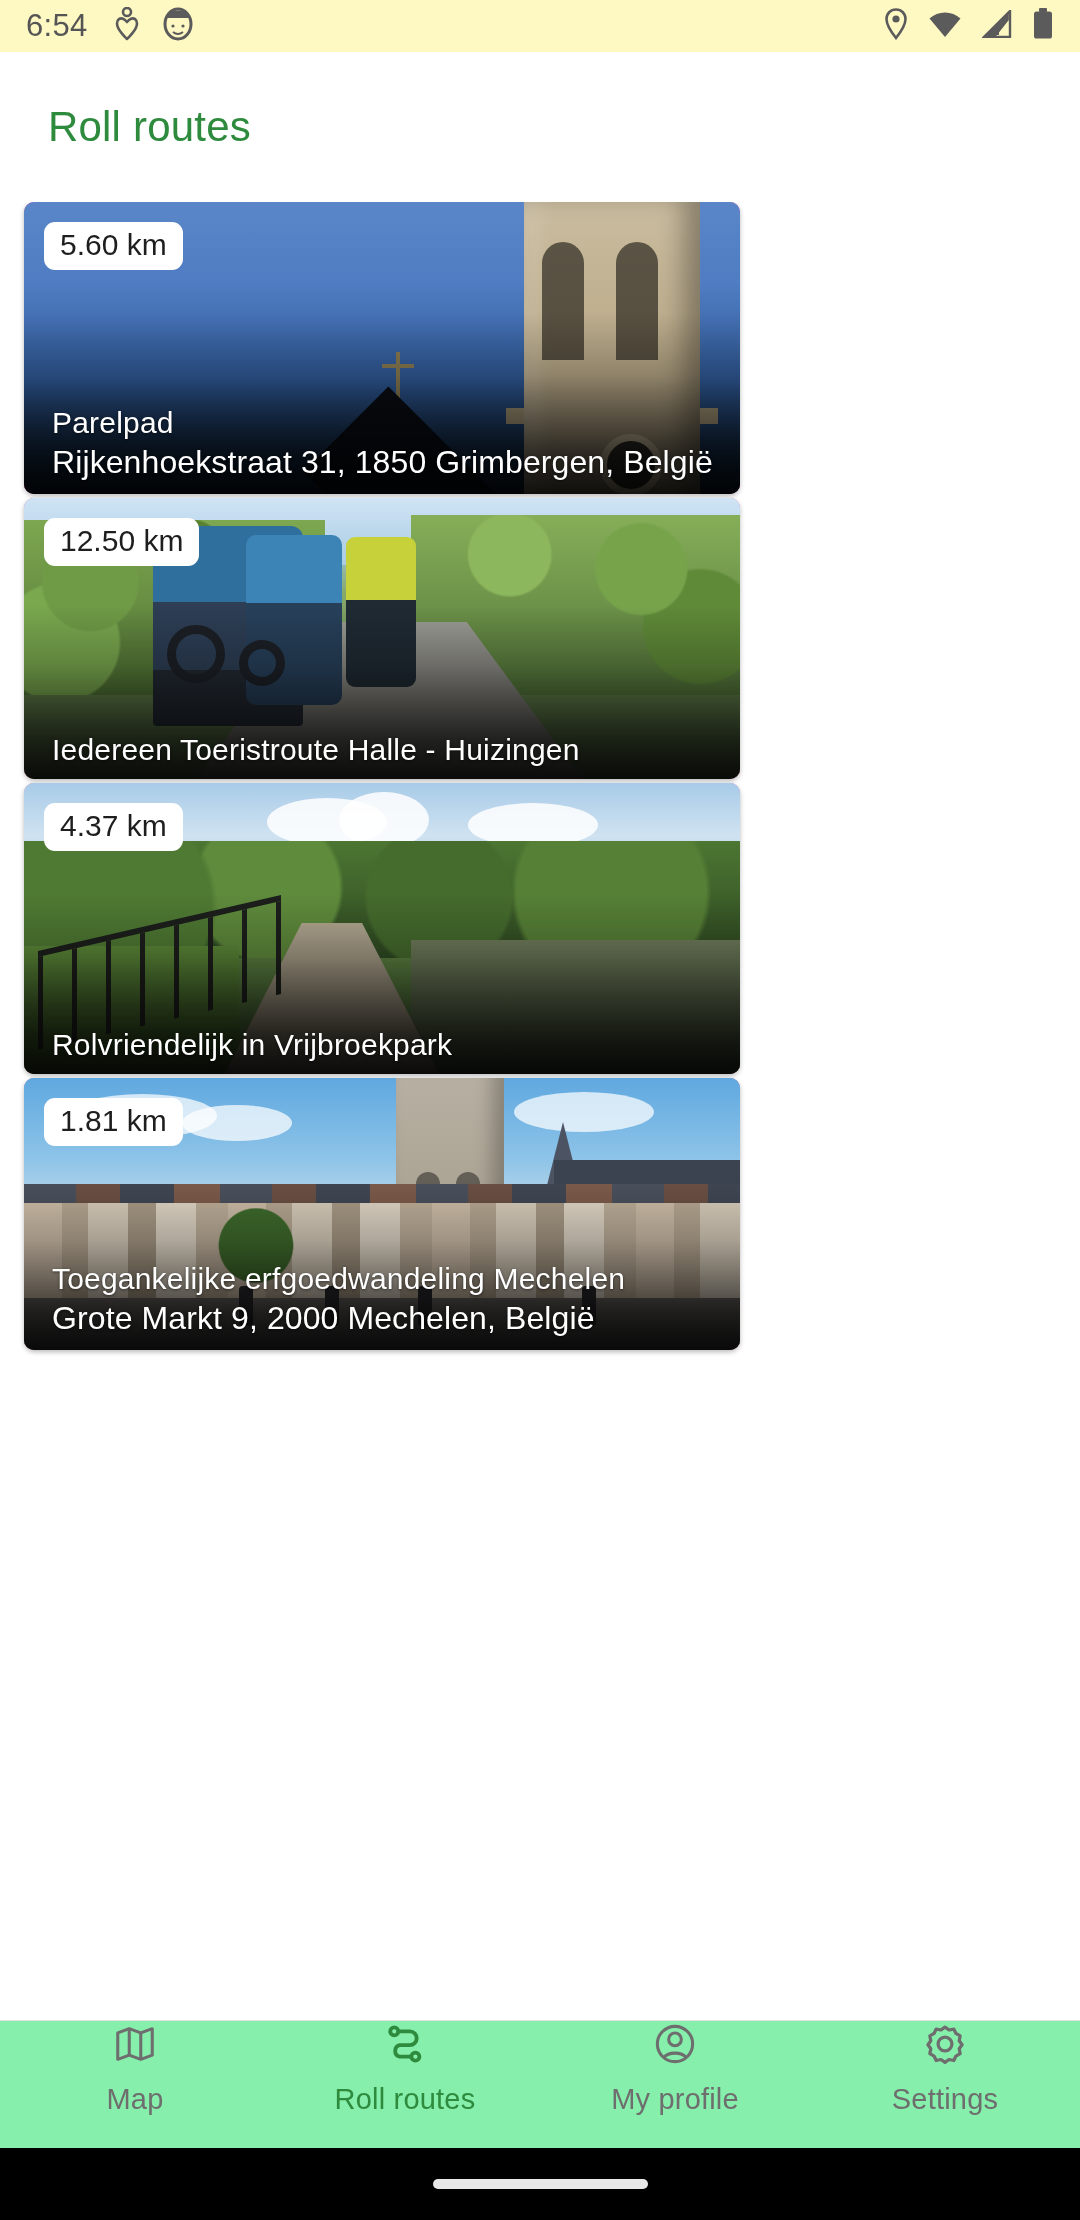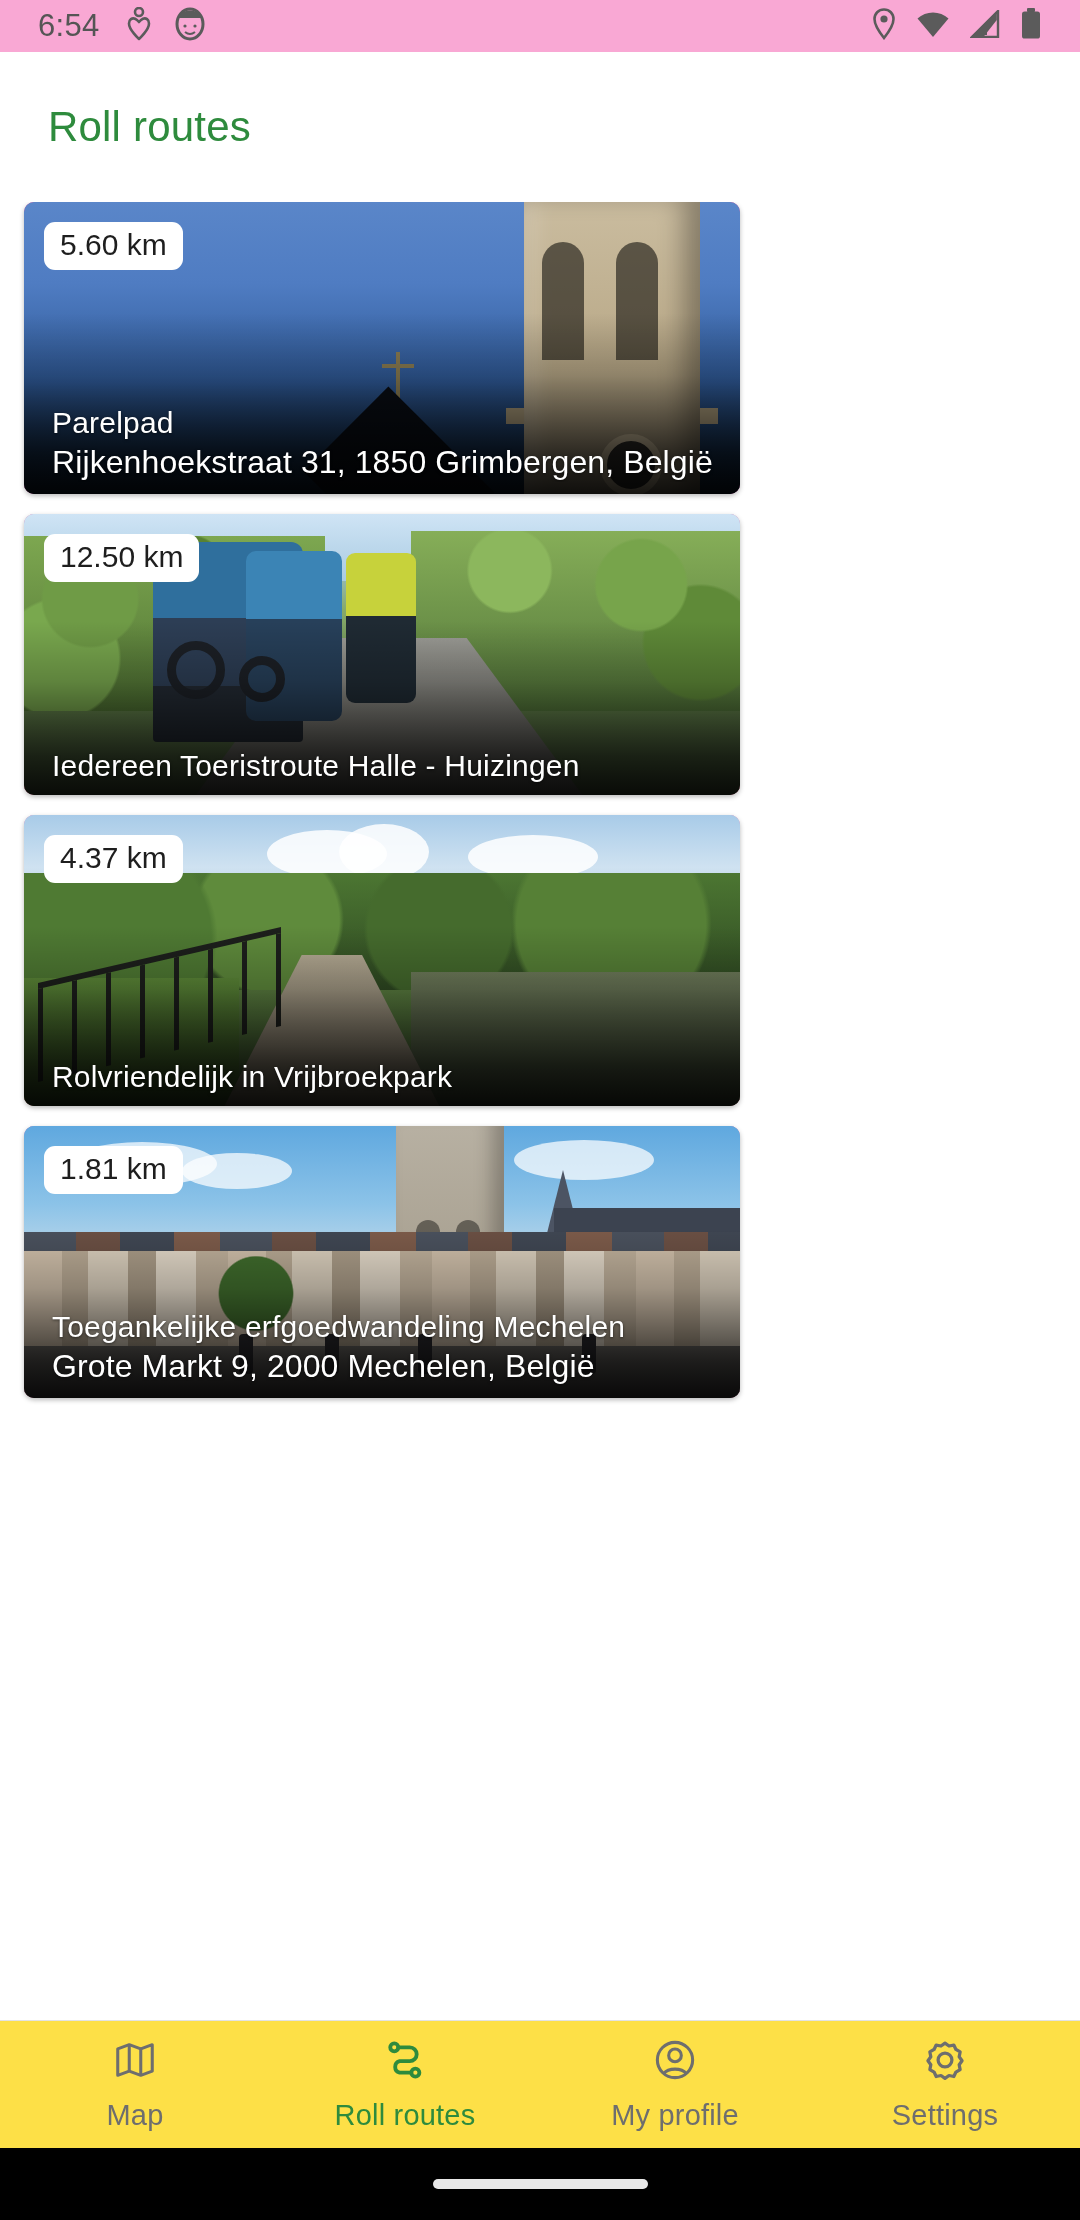--- a/index.html
+++ b/index.html
@@ -6,22 +6,22 @@
   html, body {
     width:1080px; height:2220px;
     background:#ffffff;
     font-family:"Liberation Sans", sans-serif;
     overflow:hidden;
   }
   #phone { position:relative; width:1080px; height:2220px; background:#fff; display:flex; flex-direction:column; }
 
   
   .statusbar{
-    height:52px; flex:0 0 52px; background:#f9a8d4;
-    display:flex; align-items:center; padding:0 38px;
+    height:52px; flex:0 0 52px; background:#fef9c3;
+    display:flex; align-items:center; padding:0 26px;
     color:#5b5b5b;
   }
   .sb-clock{ font-size:31px; letter-spacing:.3px; color:#555; }
   .sb-left-icons{ display:flex; align-items:center; gap:22px; margin-left:26px; }
   .sb-spacer{ flex:1; }
   .sb-right-icons{ display:flex; align-items:center; gap:20px; }
   .sb-ico{ display:block; }
 
   
   .appbar{
@@ -31,21 +31,21 @@
   .appbar-title{
     font-size:42px; color:#2e8b3d; font-weight:400; letter-spacing:.2px;
   }
 
   
   .list{
     flex:1 1 auto; padding:0 24px; overflow:hidden; position:relative;
   }
   .card{
     position:relative; width:716px; height:var(--h); border-radius:10px;
-    overflow:hidden; margin-bottom:20px;
+    overflow:hidden; margin-bottom:4px;
     box-shadow:0 2px 5px rgba(0,0,0,.28);
     background:#ec4899;
   }
   .card-photo{ position:absolute; inset:0; }
   .card-scrim{
     position:absolute; left:0; right:0; bottom:0; height:62%;
     background:linear-gradient(to bottom, rgba(0,0,0,0) 0%, rgba(0,0,0,.22) 35%, rgba(0,0,0,.70) 78%, rgba(0,0,0,.88) 100%);
   }
   .badge{
     position:absolute; top:20px; left:20px;
@@ -56,22 +56,22 @@
   .card-text{
     position:absolute; left:28px; right:14px; bottom:12px; color:#fff;
   }
   .card-title{ font-size:30px; line-height:1.12; font-weight:400; letter-spacing:.2px;
     text-shadow:0 1px 3px rgba(0,0,0,.55); white-space:pre-wrap; }
   .card-addr{ font-size:32px; line-height:1.22; margin-top:3px; letter-spacing:.1px;
     text-shadow:0 1px 3px rgba(0,0,0,.55); white-space:nowrap; overflow:hidden; }
 
   
   .bottomnav{
-    flex:0 0 128px; background:#fde047; border-top:1px solid #e3e3e3;
-    display:flex; align-items:center;
+    flex:0 0 128px; background:#86efac; border-top:1px solid #e3e3e3;
+    display:flex; align-items:flex-start;
   }
   .navitem{
     flex:1; display:flex; flex-direction:column; align-items:center; justify-content:center;
     gap:12px; color:#6e6e6e;
   }
   .navitem.active{ color:#2e8b3d; }
   .nav-label{ font-size:29px; letter-spacing:.2px; }
 
   
   .gesture{

